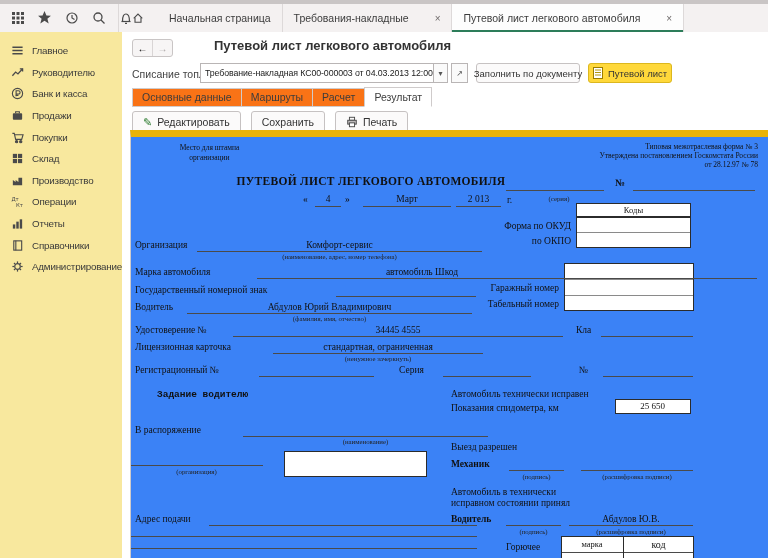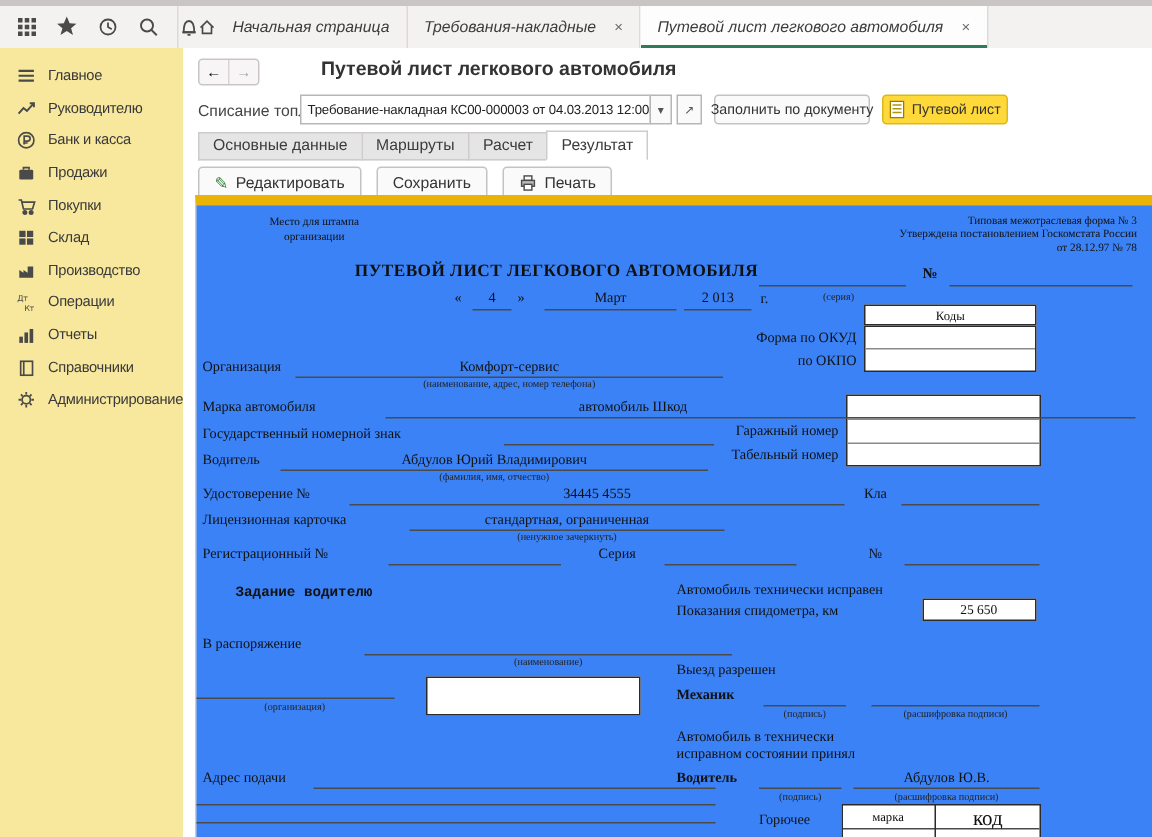--- a/index.html
+++ b/index.html
@@ -4,42 +4,42 @@
 <style>
   html,body{margin:0;padding:0;}
   body{width:768px;height:558px;overflow:hidden;font-family:"Liberation Sans",sans-serif;background:#fff;}
   .screen{position:relative;width:768px;height:558px;overflow:hidden;background:#fff;}
   
   .topstrip{position:absolute;left:0;top:0;right:0;height:4px;background:#c9c5c5;}
   .topbar{position:absolute;left:0;top:4px;right:0;height:28px;background:#f4f1f1;border-bottom:1px solid #dbd7d7;}
   .topicons{position:absolute;left:10px;top:6px;display:flex;gap:12px;align-items:center;}
   .ticon{width:15px;height:15px;display:inline-flex;align-items:center;justify-content:center;cursor:pointer;}
   .tabstrip{position:absolute;left:118px;top:0;bottom:0;display:flex;}
-  .btab{display:flex;align-items:center;gap:10px;padding:0 11px;font-size:10.5px;color:#3c3c3c;border-right:1px solid #ddd9d9;height:100%;cursor:pointer;font-style:italic;}
+  .btab{display:flex;align-items:center;gap:24px;padding:0 11px;font-size:10.5px;color:#3c3c3c;border-right:1px solid #ddd9d9;height:100%;cursor:pointer;}
   .btab:first-child{border-left:1px solid #ddd9d9;}
   .btab.active{background:#fdfdfd;box-shadow:inset 0 -2px 0 #2d7d5a;}
   .btab .x{color:#6e6a6a;font-size:10px;margin-left:2px;cursor:pointer;}
   
   .sidebar{position:absolute;left:0;top:32px;width:122px;bottom:0;background:#f8e89e;}
   .sitem{display:flex;align-items:center;gap:8px;height:21.6px;padding-left:11px;font-size:9.8px;letter-spacing:-0.2px;color:#3a3a3a;cursor:pointer;white-space:nowrap;}
   .snav{padding-top:8px;}
   .sicon{width:13px;height:13px;flex:0 0 13px;display:inline-flex;}
   
   .main{position:absolute;left:122px;top:32px;right:0;bottom:0;background:#fff;}
   .navgrp{position:absolute;left:10px;top:7px;display:flex;border:1px solid #c9c5c5;border-radius:3px;overflow:hidden;background:#f7f5f5;}
   .navbtn{width:19px;height:16px;font-size:10px;display:flex;align-items:center;justify-content:center;cursor:pointer;}
   .navbtn.fwd{border-left:1px solid #d9d5d5;color:#a9a5a5;}
   .page-title{position:absolute;left:92px;top:6px;font-size:13px;font-weight:bold;color:#333;white-space:nowrap;}
   .fuel-label{position:absolute;left:10px;top:36px;font-size:10.5px;color:#444;}
   .fuel-input{position:absolute;left:78px;top:31px;width:234px;height:20px;border:1px solid #b9b5b5;background:#fff;font-size:8.8px;letter-spacing:-0.1px;color:#222;display:flex;align-items:center;padding:0 4px;box-sizing:border-box;overflow:hidden;white-space:nowrap;cursor:text;}
   .mini-btn{position:absolute;top:31px;height:20px;border:1px solid #b9b5b5;background:#fafafa;box-sizing:border-box;display:flex;align-items:center;justify-content:center;font-size:8px;color:#555;cursor:pointer;}
   .btn{position:absolute;top:31px;height:20px;border:1px solid #c6c2c2;border-radius:3px;background:#fbfafa;font-size:9.5px;color:#333;display:flex;align-items:center;justify-content:center;gap:5px;box-sizing:border-box;cursor:pointer;white-space:nowrap;}
   .btn.yellow{background:#ffd83a;border-color:#dcb71e;}
   .ftabs{position:absolute;left:10px;top:57px;height:18px;display:flex;align-items:flex-end;}
-  .ftab{padding:2px 9px 3px 9px;font-size:10.5px;color:#3c3c3c;background:#e5e5e5;border:1px solid #cfcbcb;border-right:none;cursor:pointer;white-space:nowrap;}
+  .ftab{padding:2px 9px 3px 9px;font-size:10.5px;color:#3c3c3c;background:#f97316;border:1px solid #cfcbcb;border-right:none;cursor:pointer;white-space:nowrap;}
   .ftab:last-child{border-right:1px solid #cfcbcb;}
   .ftab.active{background:#fff;border-bottom-color:#fff;padding-top:3px;}
   .toolbar{position:absolute;left:10px;top:79px;display:flex;gap:10px;}
   .tbtn{height:20px;border:1px solid #c6c2c2;border-radius:3px;background:#fbfafa;font-size:10.5px;color:#333;display:inline-flex;align-items:center;gap:5px;padding:0 10px;cursor:pointer;white-space:nowrap;}
   .pencil{color:#2f7d32;font-size:11px;}
   
   .sheet{position:absolute;left:8px;top:98px;right:0;bottom:0;border-top:7px solid #eab308;border-left:1px solid #cfcbcb;font-family:"Liberation Serif",serif;color:#111;background:#3b82f6;}
   .t{position:absolute;font-size:9.5px;white-space:nowrap;}
   .sm{font-size:7.5px;}
   .ty{font-size:6.8px;color:#222;}
@@ -397,16 +397,16 @@
 
       <div class="ln" style="left:0;top:399px;width:346px;"></div>
       <div class="ln" style="left:0;top:411px;width:346px;"></div>
       <div class="ln" style="left:150px;top:423px;width:196px;height:2px;background:#222;"></div>
 
       <div class="t" style="left:375px;top:405px;">Горючее</div>
       <div class="bx" style="left:430px;top:399px;width:133px;height:29px;"></div>
       <div class="ln" style="left:431px;top:415px;width:131px;"></div>
       <div class="vln" style="left:492px;top:399px;height:29px;"></div>
       <div class="t c" style="left:430px;top:402px;width:62px;font-size:8.5px;">марка</div>
-      <div class="t c" style="left:492px;top:402px;width:71px;font-size:14px;">код</div>
+      <div class="t c" style="left:492px;top:402px;width:71px;font-size:10px;">код</div>
     </div>
   </div>
 </div>
 
 </body></html>

